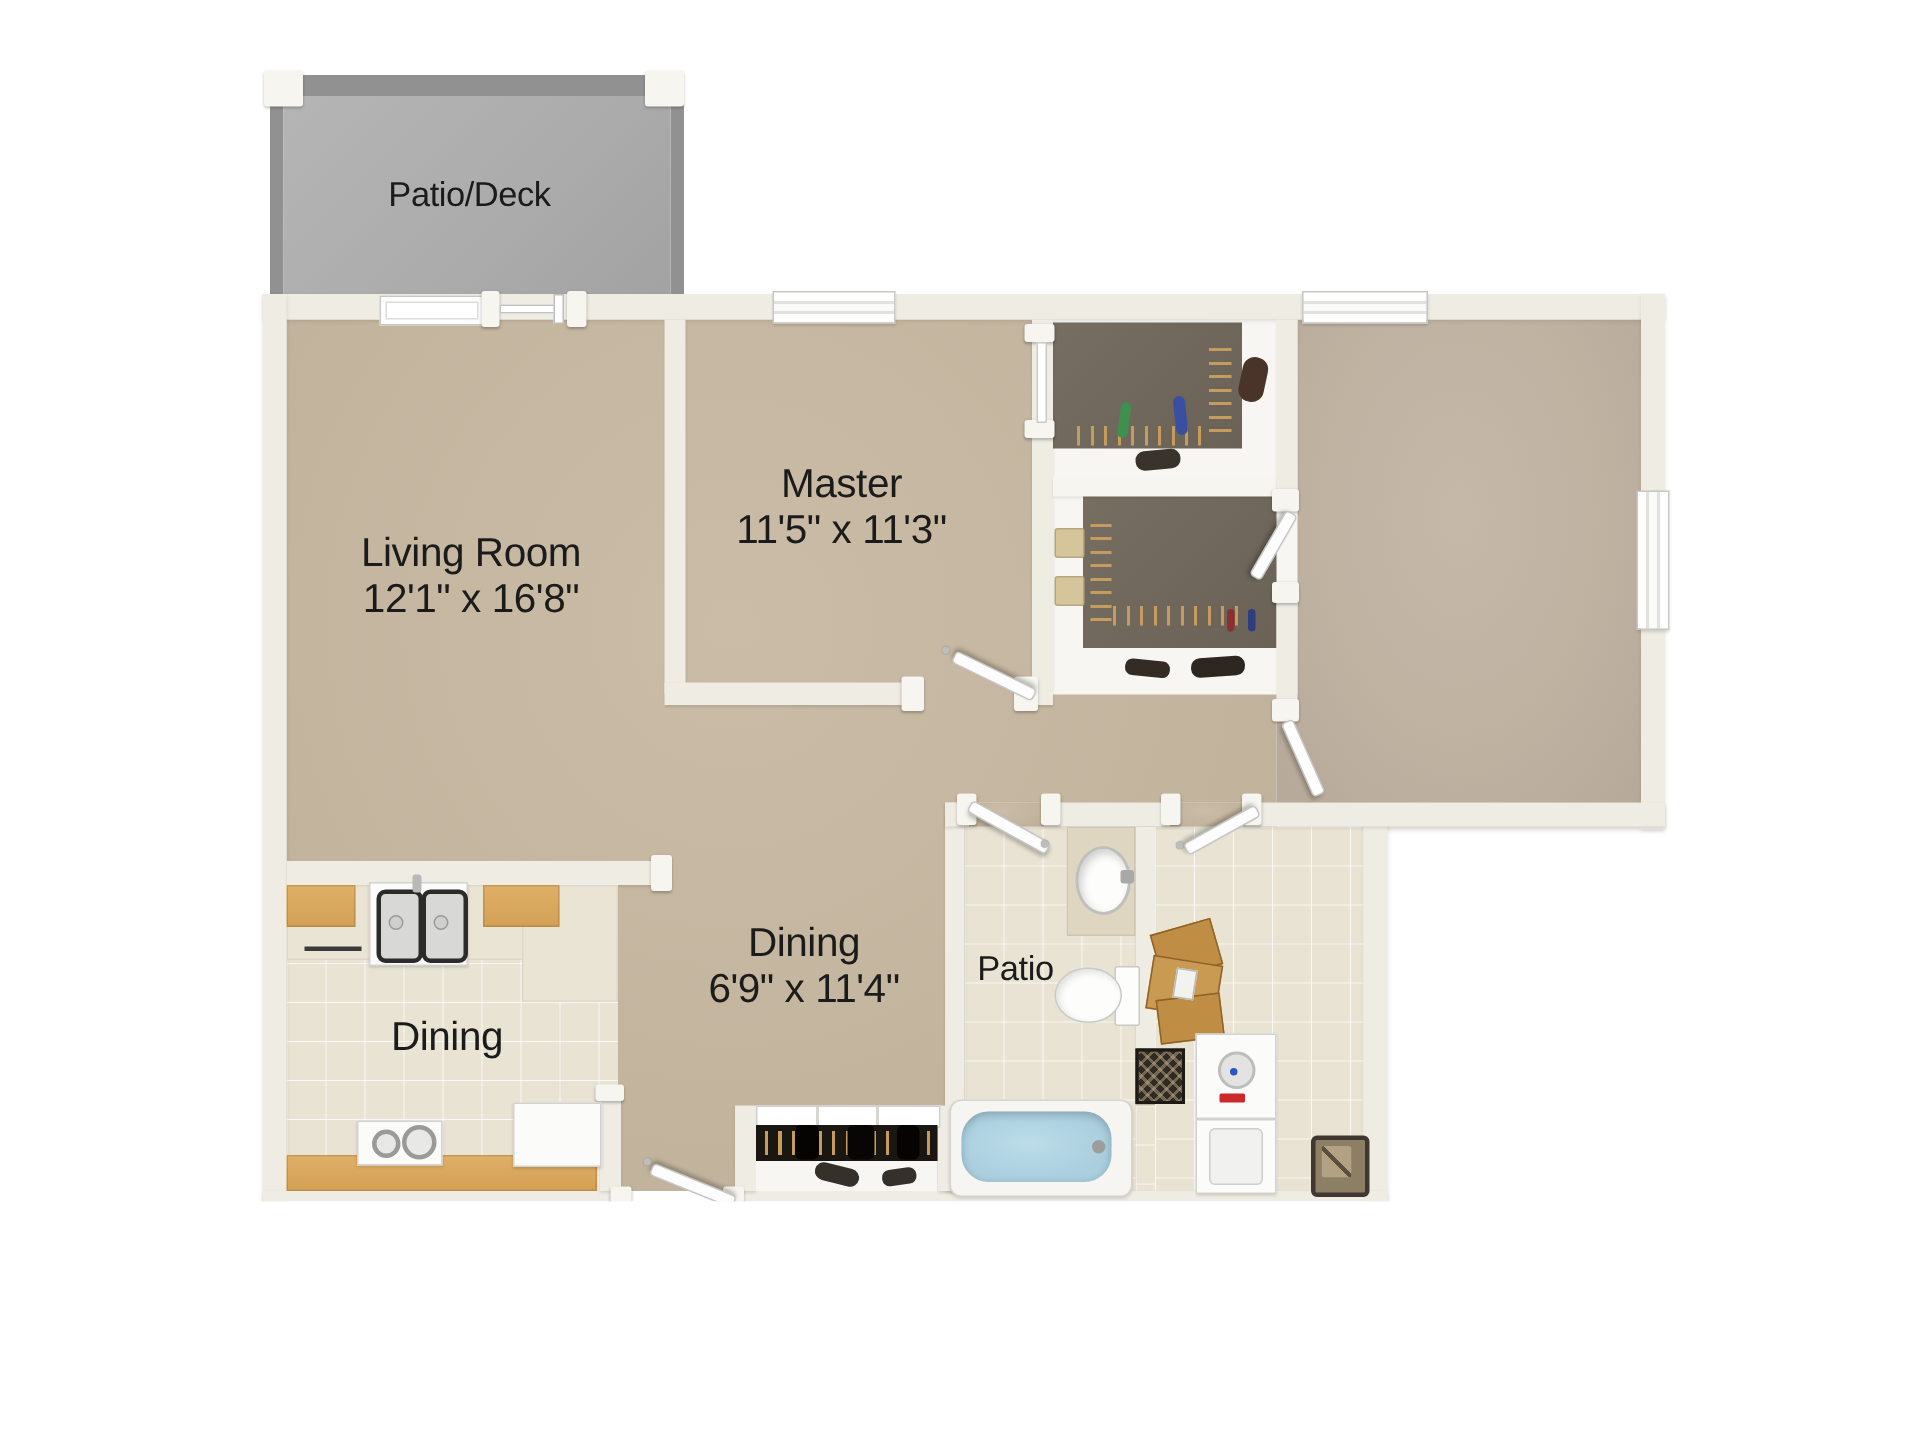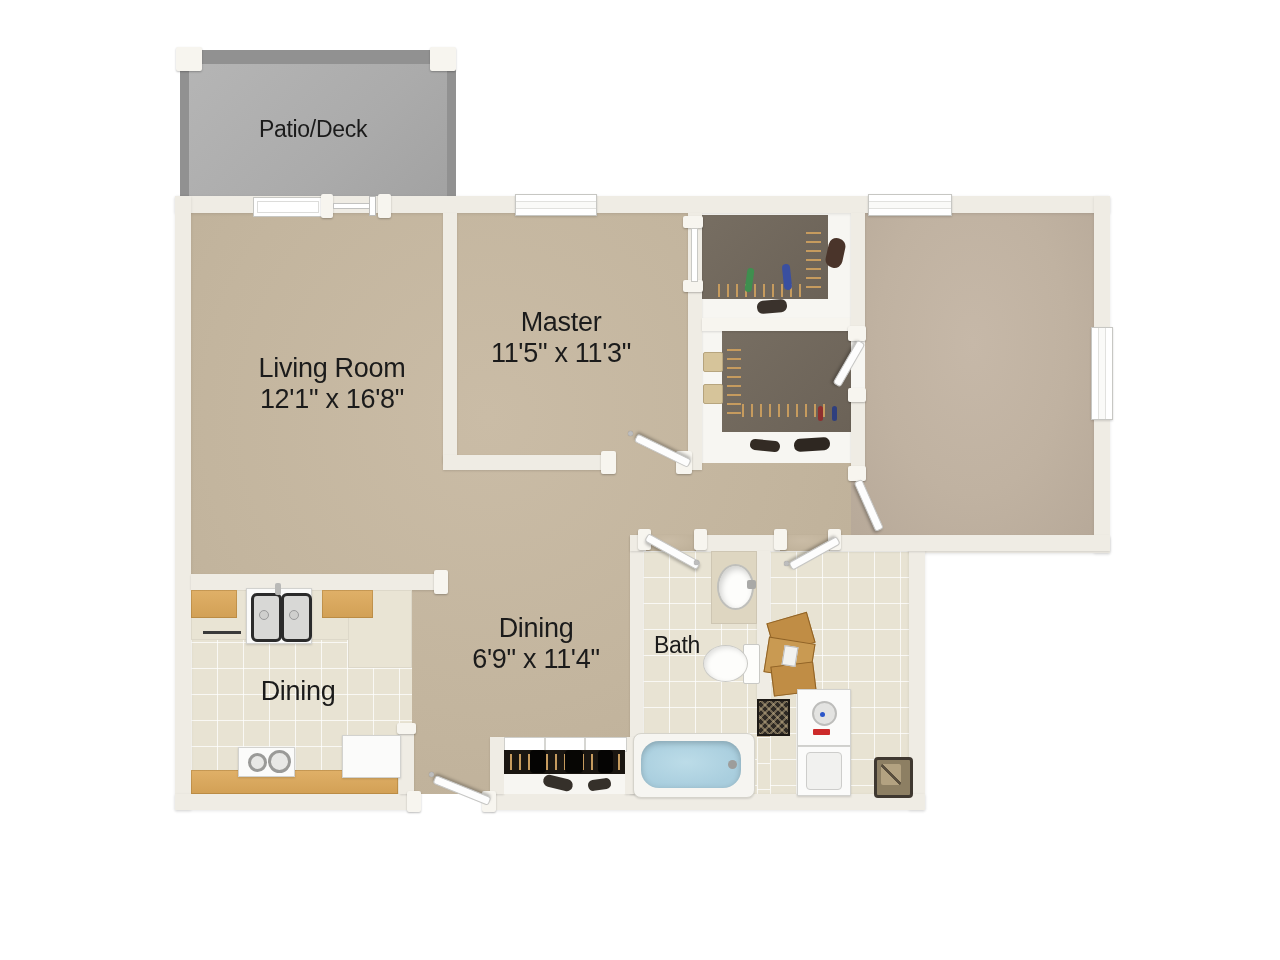--- a/index.html
+++ b/index.html
@@ -1,16 +1,16 @@
 <!DOCTYPE html>
 <html style="--page-bg: #ffffff; --wall: #efece4; --carpet: #c3b59e; --carpet-master: #c0b2a1; --tile: #e8e3d3; --closet-dark: #6b6257; --coat-closet-dark: #1a1611; --patio-concrete: #ababab; --patio-wall: #919191; --wood: #d2a055; --cardboard: #c08d45; --tub-water: #a9cede; --hanger: #c69b5e; --label-text: #1b1b1b; --disclaimer-text: #484848;"><head>
 <meta charset="utf-8">
 <style>
   html,body{margin:0;padding:0;background:#ffffff;}
-  .canvas{position:relative;width:1280px;height:960px;background:var(--page-bg,#ffffff);overflow:hidden;
+  .canvas{position:relative;width:1280px;height:801px;background:var(--page-bg,#ffffff);overflow:hidden;
           font-family:"Liberation Sans","DejaVu Sans",sans-serif;}
   .abs{position:absolute;}
   .wall{position:absolute;background:var(--wall,#efece4);box-shadow:0 1px 3px rgba(0,0,0,0.10);}
   .iwall{position:absolute;background:var(--wall,#efece4);box-shadow:0 1px 2px rgba(0,0,0,0.12);}
   .cap{position:absolute;background:#f7f5ef;border-radius:2px;box-shadow:0 1px 2px rgba(0,0,0,0.25);}
   .carpet{position:absolute;background:radial-gradient(ellipse at 45% 35%, #cabca6 0%, var(--carpet,#c3b59e) 55%, #bcae97 100%);}
   .carpet-master{position:absolute;background:radial-gradient(ellipse at 50% 40%, #c6b8a8 0%, var(--carpet-master,#c0b2a1) 55%, #b7a999 100%);}
   .tile{position:absolute;background-color:var(--tile,#e8e3d3);
         background-image:linear-gradient(to right, rgba(255,255,255,.75) 1px, transparent 1px),
                          linear-gradient(to bottom, rgba(255,255,255,.75) 1px, transparent 1px);
@@ -186,29 +186,29 @@
   <div class="abs" style="left:783px;top:646px;width:12px;height:18px;background:#f2f2ef;border:1px solid #bbb;transform:rotate(9deg);"></div>
   <div class="appliance" style="left:797px;top:689px;width:52px;height:55px;"></div>
   <div class="abs" style="left:812px;top:701px;width:21px;height:21px;background:#e3e3e1;border:2px solid #bdbdbb;border-radius:50%;"></div>
   <div class="abs" style="left:820px;top:712px;width:5px;height:5px;background:#2b56c9;border-radius:50%;"></div>
   <div class="abs" style="left:813px;top:729px;width:17px;height:6px;background:#cc2a2a;border-radius:1px;"></div>
   <div class="appliance" style="left:797px;top:746px;width:52px;height:48px;"></div>
   <div class="abs" style="left:806px;top:752px;width:34px;height:36px;background:#f1f1ef;border:1px solid #cdcdcb;border-radius:4px;"></div>
   <div class="abs" style="left:874px;top:757px;width:33px;height:35px;background:#8d7f63;border:3px solid #3f3830;border-radius:4px;"></div>
   <div class="abs" style="left:881px;top:764px;width:20px;height:21px;background:#b3a281;border-radius:2px;background-image:linear-gradient(45deg, transparent 45%, #5a4f3e 45% 55%, transparent 55%);"></div>
 
-  <div class="label" style="left:332px;top:353px;">
+  <div class="label" style="left:314px;top:353px;">
     <div>Living Room</div>
     <div>12'1" x 16'8"</div>
   </div>
   <div class="label" style="left:561px;top:307px;">
     <div>Master</div>
     <div>11'5" x 11'3"</div>
   </div>
   <div class="label" style="left:536px;top:613px;">
     <div>Dining</div>
     <div>6'9" x 11'4"</div>
   </div>
   <div class="label" style="left:298px;top:676px;">Dining</div>
-  <div class="label small" style="left:677px;top:632px;">Bath</div>
+  <div class="label small" style="left:677px;top:632px;">Patio</div>
 
 
 </div>
 
 </body></html>

